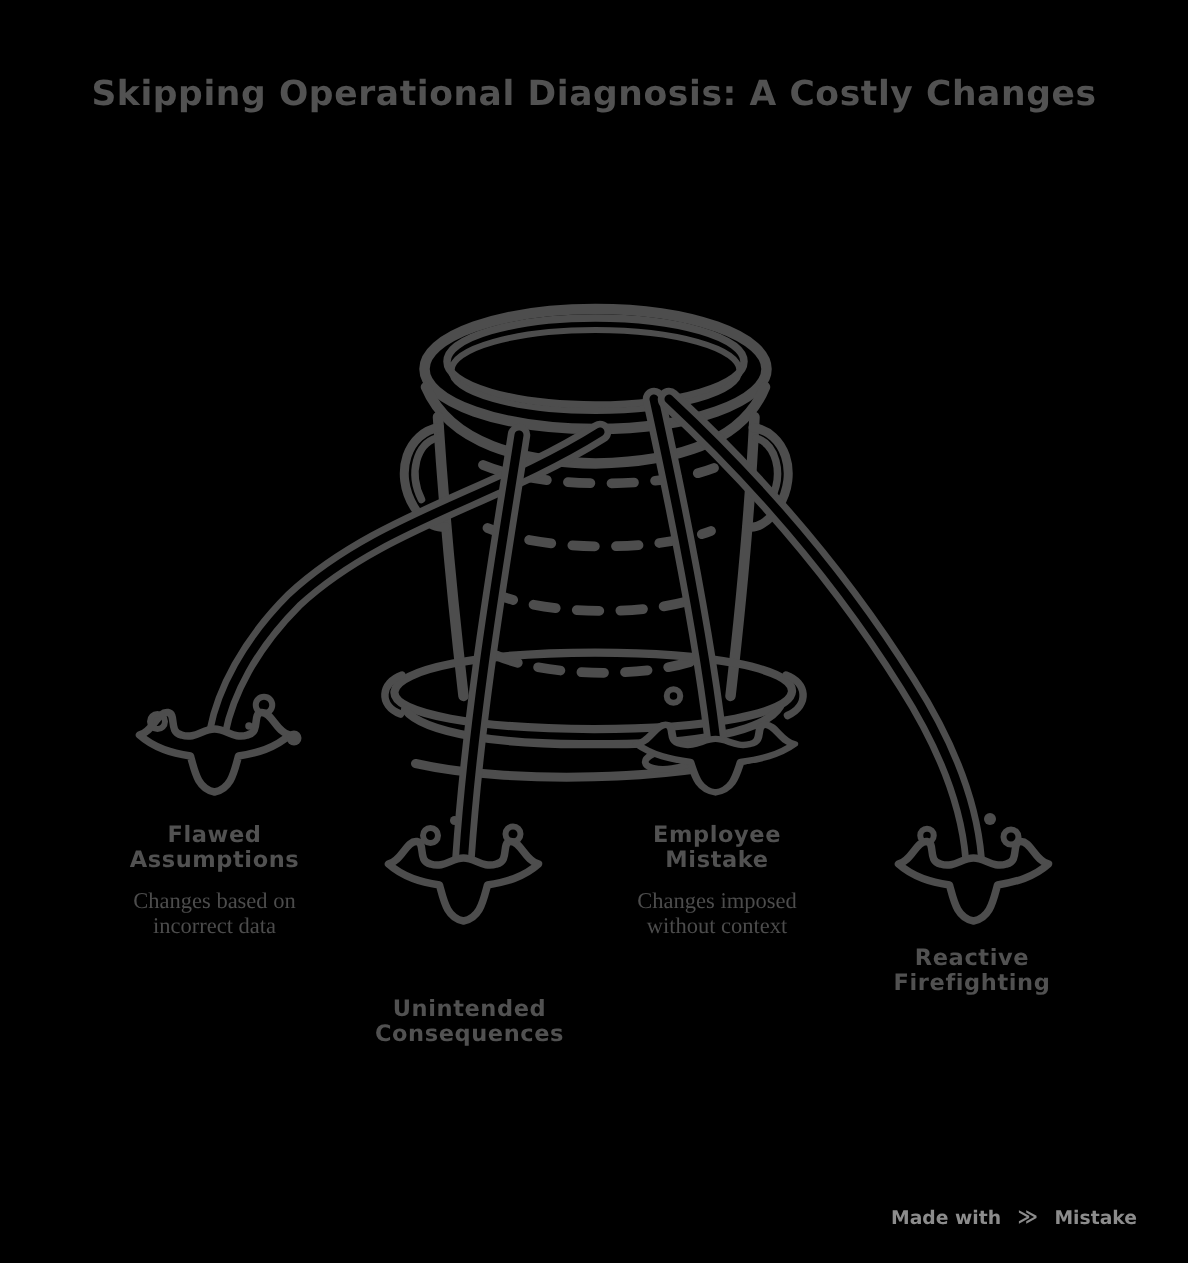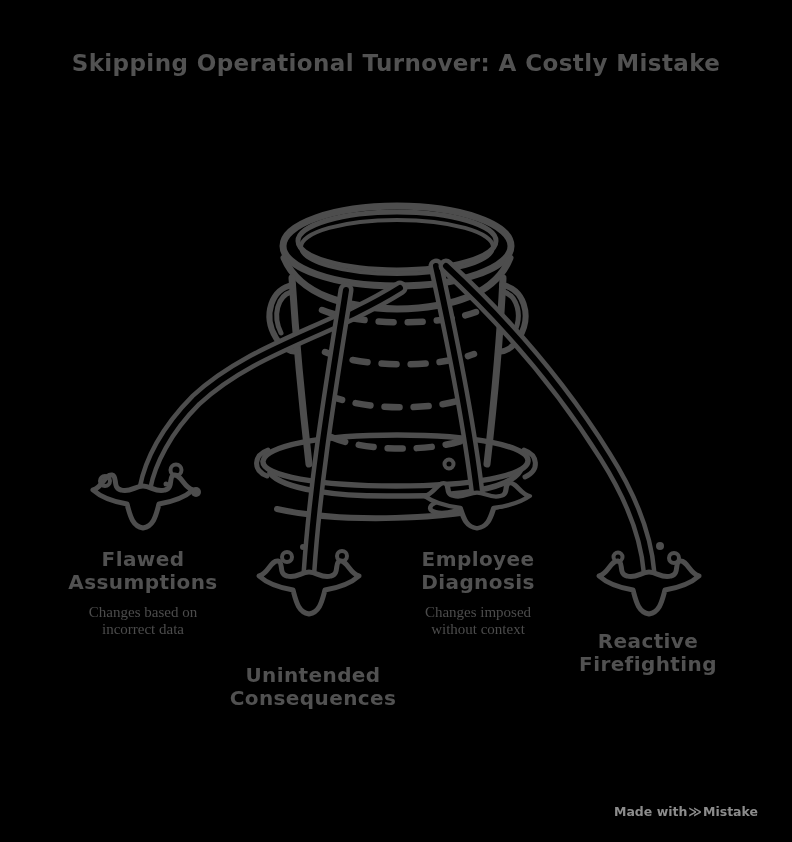--- a/index.html
+++ b/index.html
@@ -2,27 +2,27 @@
 <html><head>
 <meta charset="utf-8">
 <style>
   html,body{margin:0;padding:0;background:#000;}
   .canvas{position:relative;width:792px;height:842px;background:#000;overflow:hidden;
           font-family:"DejaVu Sans",sans-serif;}
   .sketch-svg{position:absolute;left:0;top:0;}
   .title{position:absolute;top:50px;left:0;width:792px;text-align:center;
          font-size:23px;font-weight:bold;letter-spacing:0.4px;color:#525252;}
   .leak-label{position:absolute;text-align:center;color:#515151;}
-  .leak-heading{font-weight:bold;font-size:20px;line-height:1.13;white-space:pre-line;letter-spacing:0.4px;}
+  .leak-heading{font-weight:bold;font-size:15px;line-height:1.13;white-space:pre-line;letter-spacing:0.4px;}
   .leak-desc{margin-top:11px;font-size:15px;line-height:1.15;white-space:pre-line;color:#4c4c4c;font-family:Liberation Serif, serif;}
   .leak-0{left:33px;top:548px;width:220px;}
   .leak-1{left:203px;top:664px;width:220px;}
   .leak-2{left:368px;top:548px;width:220px;}
   .leak-3{left:538px;top:630px;width:220px;}
-  .watermark{position:absolute;top:804px;right:34px;display:flex;align-items:center;gap:1px;
+  .watermark{position:absolute;top:804px;right:34px;display:flex;align-items:center;gap:11px;
              color:#8c8c8c;font-size:12.5px;font-weight:bold;}
   .watermark .logo{font-size:13px;line-height:1;}
   
   .ink{stroke:#4d4d4d;fill:none;stroke-linecap:round;stroke-linejoin:round;}
   .core{stroke:#000;fill:none;stroke-linecap:round;stroke-linejoin:round;}
 </style>
 </head>
 <body>
 
 <div class="canvas">
@@ -98,35 +98,35 @@
       <circle class="ink" stroke-width="4" cx="287" cy="557" r="5"></circle>
       <circle class="ink" stroke-width="4" cx="342" cy="556" r="5"></circle>
       <circle fill="#4d4d4d" cx="303" cy="547" r="3"></circle>
       <circle class="ink" stroke-width="4" cx="449" cy="464" r="4.5"></circle>
       <circle class="ink" stroke-width="4" cx="618" cy="557" r="4.5"></circle>
       <circle class="ink" stroke-width="4" cx="674" cy="558" r="5"></circle>
       <circle fill="#4d4d4d" cx="660" cy="546" r="4"></circle>
     </g>
   </svg>
 
-  <div class="title">Skipping Operational Turnover: A Costly Mistake</div>
+  <div class="title">Skipping Operational Diagnosis: A Costly Changes</div>
 
   <div class="leak-label leak-0">
     <div class="leak-heading">Flawed
 Assumptions</div>
     <div class="leak-desc">Changes based on
 incorrect data</div>
   </div>
   <div class="leak-label leak-1">
     <div class="leak-heading">Unintended
 Consequences</div>
   </div>
   <div class="leak-label leak-2">
     <div class="leak-heading">Employee
-Diagnosis</div>
+Mistake</div>
     <div class="leak-desc">Changes imposed
 without context</div>
   </div>
   <div class="leak-label leak-3">
     <div class="leak-heading">Reactive
 Firefighting</div>
   </div>
 
   <div class="watermark">
     <span>Made with</span>

